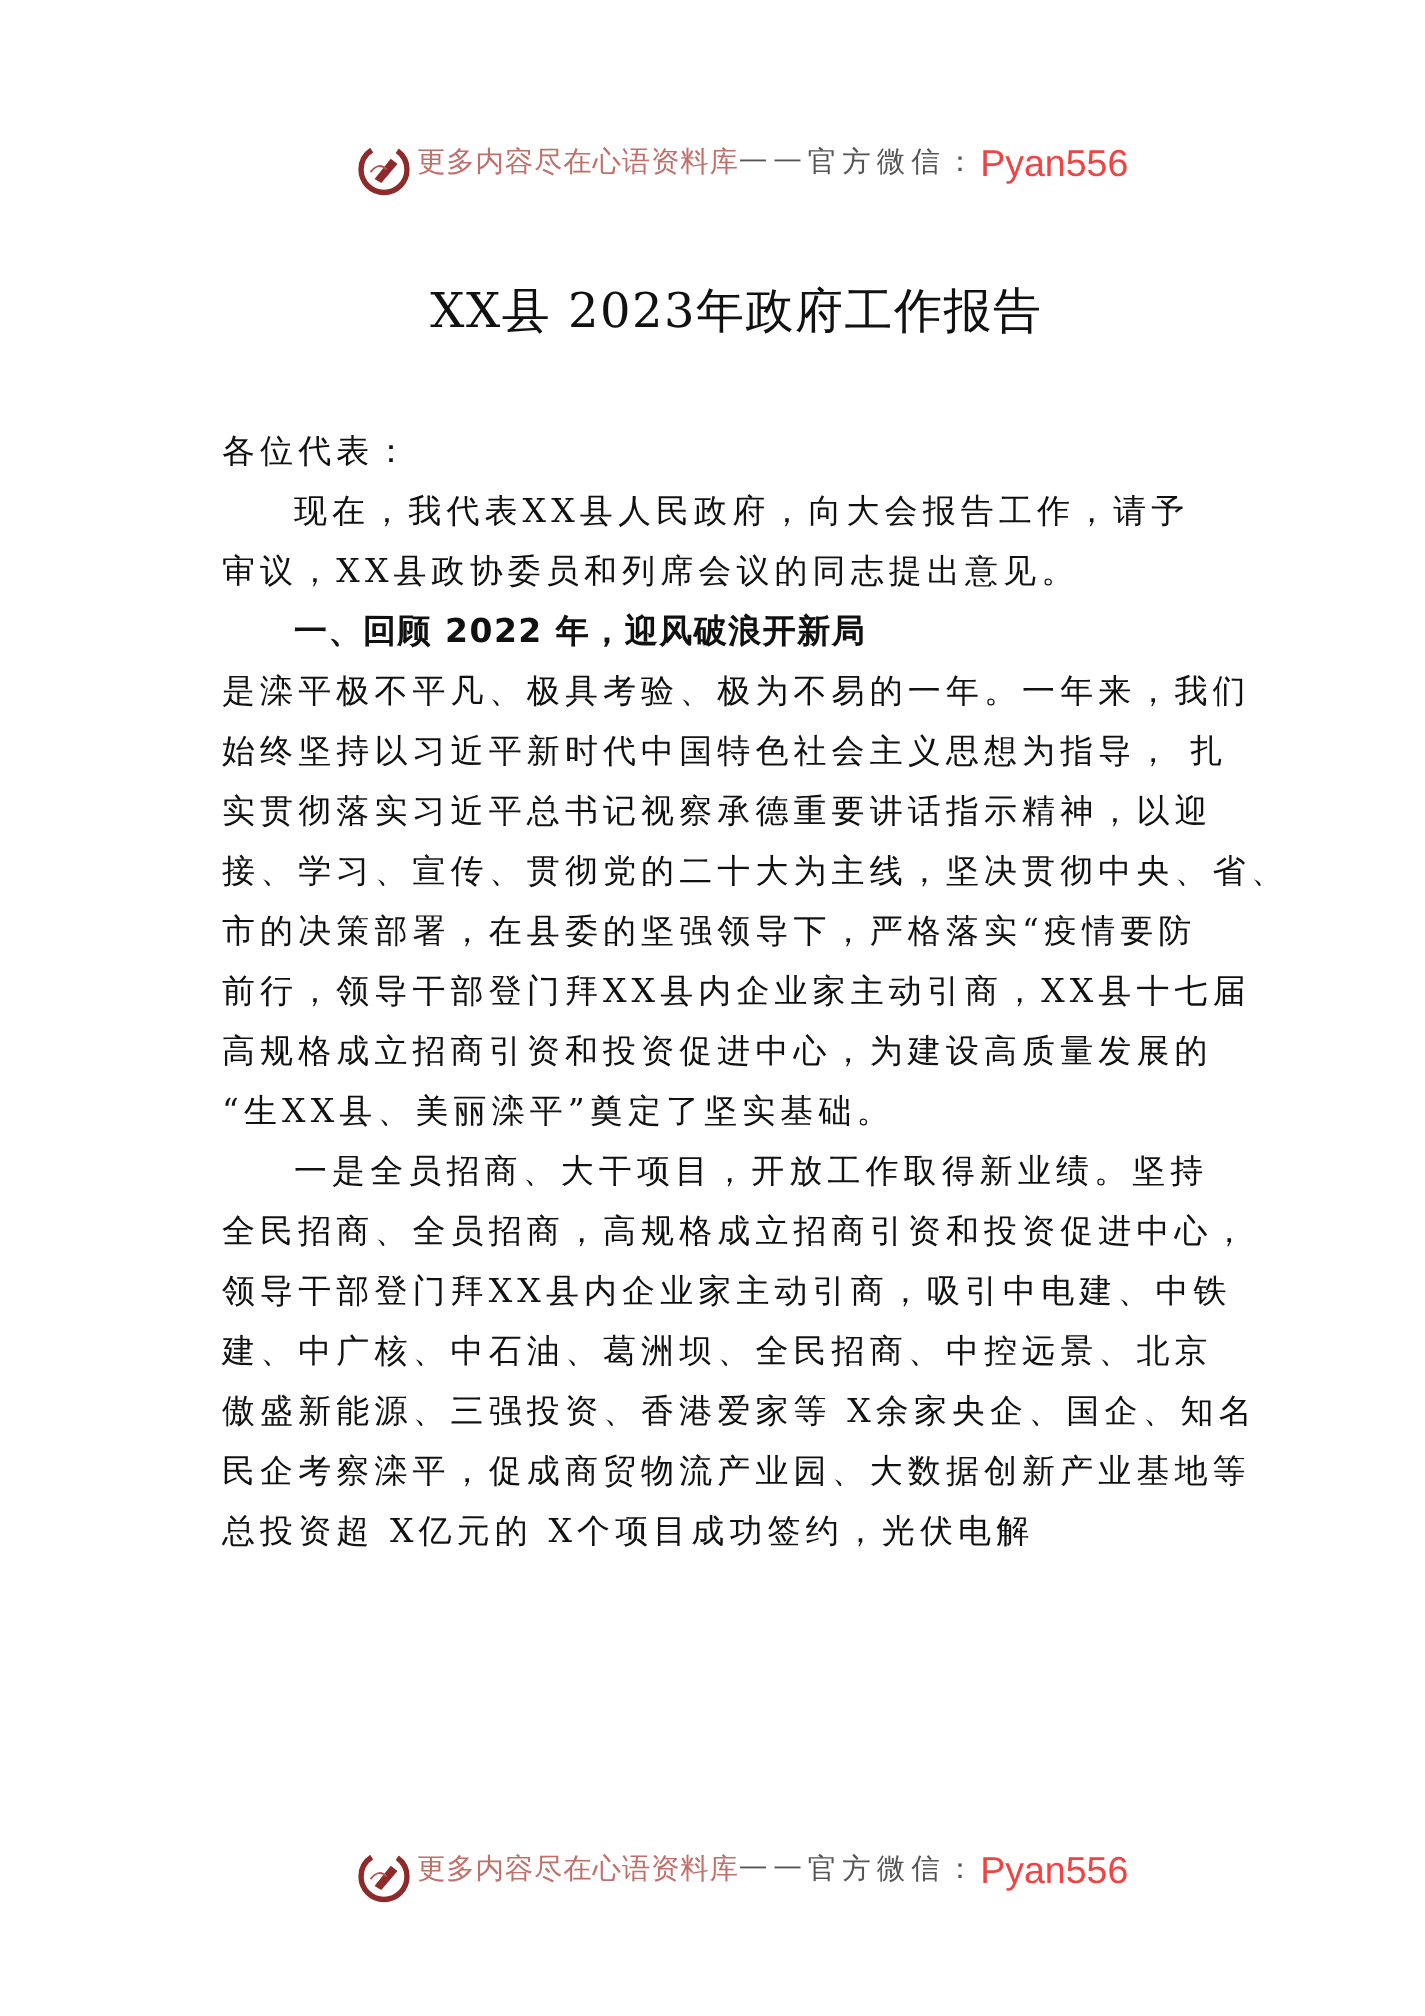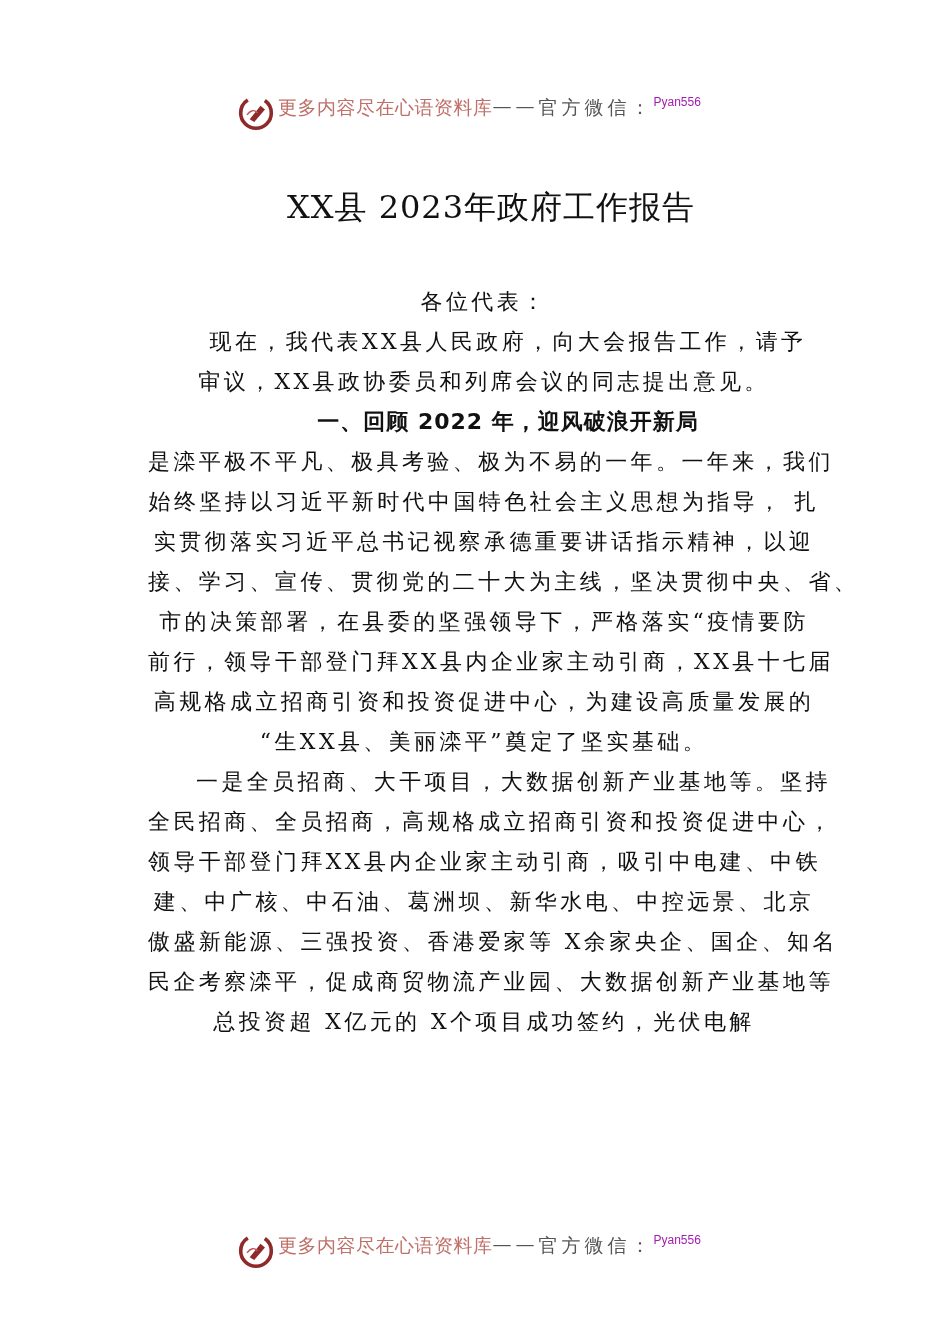--- a/index.html
+++ b/index.html
@@ -4,24 +4,24 @@
 <style>
   html, body { margin: 0; padding: 0; background: #ffffff; }
   body { width: 950px; height: 1344px; position: relative; overflow: hidden;
          font-family: "DejaVu Serif", "Liberation Serif", serif; color: #111; }
   .banner { position: absolute; left: 238px; height: 40px; display: flex; align-items: flex-start; white-space: nowrap; }
   .banner.top { top: 95px; }
   .banner.bottom { top: 1233px; }
   .banner .logo { width: 36px; height: 36px; margin-right: 4px; }
   .banner .red { color: #c0706a; font-size: 19px; font-family: "DejaVu Serif", serif; letter-spacing: 0.5px; }
   .banner .gray { color: #555; font-size: 19px; font-family: "DejaVu Serif", serif; letter-spacing: 4px; }
-  .banner .wx { color: #a21caf; font-size: 12px; font-family: "Liberation Sans", sans-serif; }
+  .banner .wx { color: #ef4444; font-size: 25px; font-family: "Liberation Sans", sans-serif; }
   .title { position: absolute; top: 186px; left: 16px; width: 950px; text-align: center; font-size: 32px;
            font-family: "DejaVu Serif", serif; letter-spacing: 1px; }
-  .body { position: absolute; left: 148px; top: 282px; width: 672px; font-size: 22px; line-height: 40px; text-align: center; }
+  .body { position: absolute; left: 148px; top: 282px; width: 672px; font-size: 22px; line-height: 40px; }
   .line { height: 40px; white-space: nowrap; letter-spacing: 3.4px; }
   .indent { padding-left: 48px; }
   .h1 { font-family: "DejaVu Sans", sans-serif; font-weight: bold; letter-spacing: 1px; }
 </style>
 </head>
 <body>
 
 <div class="banner top">
   <svg class="logo" viewBox="0 0 40 40">
     <circle cx="20" cy="20" r="17" fill="none" stroke="#8e2a2a" stroke-width="4" stroke-dasharray="70 20"></circle>
@@ -44,24 +44,24 @@
 
   <div class="line">是滦平极不平凡、极具考验、极为不易的一年。一年来，我们</div>
   <div class="line">始终坚持以习近平新时代中国特色社会主义思想为指导， 扎</div>
   <div class="line">实贯彻落实习近平总书记视察承德重要讲话指示精神，以迎</div>
   <div class="line">接、学习、宣传、贯彻党的二十大为主线，坚决贯彻中央、省、</div>
   <div class="line">市的决策部署，在县委的坚强领导下，严格落实“疫情要防</div>
   <div class="line">前行，领导干部登门拜XX县内企业家主动引商，XX县十七届</div>
   <div class="line">高规格成立招商引资和投资促进中心，为建设高质量发展的</div>
   <div class="line">“生XX县、美丽滦平”奠定了坚实基础。</div>
 
-  <div class="line indent">一是全员招商、大干项目，大数据创新产业基地等。坚持</div>
+  <div class="line indent">一是全员招商、大干项目，开放工作取得新业绩。坚持</div>
   <div class="line">全民招商、全员招商，高规格成立招商引资和投资促进中心，</div>
   <div class="line">领导干部登门拜XX县内企业家主动引商，吸引中电建、中铁</div>
-  <div class="line">建、中广核、中石油、葛洲坝、新华水电、中控远景、北京</div>
+  <div class="line">建、中广核、中石油、葛洲坝、全民招商、中控远景、北京</div>
   <div class="line">傲盛新能源、三强投资、香港爱家等 X余家央企、国企、知名</div>
   <div class="line">民企考察滦平，促成商贸物流产业园、大数据创新产业基地等</div>
   <div class="line">总投资超 X亿元的 X个项目成功签约，光伏电解</div>
 </div>
 
 <div class="banner bottom">
   <svg class="logo" viewBox="0 0 40 40">
     <circle cx="20" cy="20" r="17" fill="none" stroke="#8e2a2a" stroke-width="4" stroke-dasharray="70 20"></circle>
     <path d="M13 27 L25 12 L30 16 L18 30 Z" fill="#8e2a2a"></path>
     <path d="M10 22 Q16 14 22 20" fill="none" stroke="#b55" stroke-width="1.5"></path>

